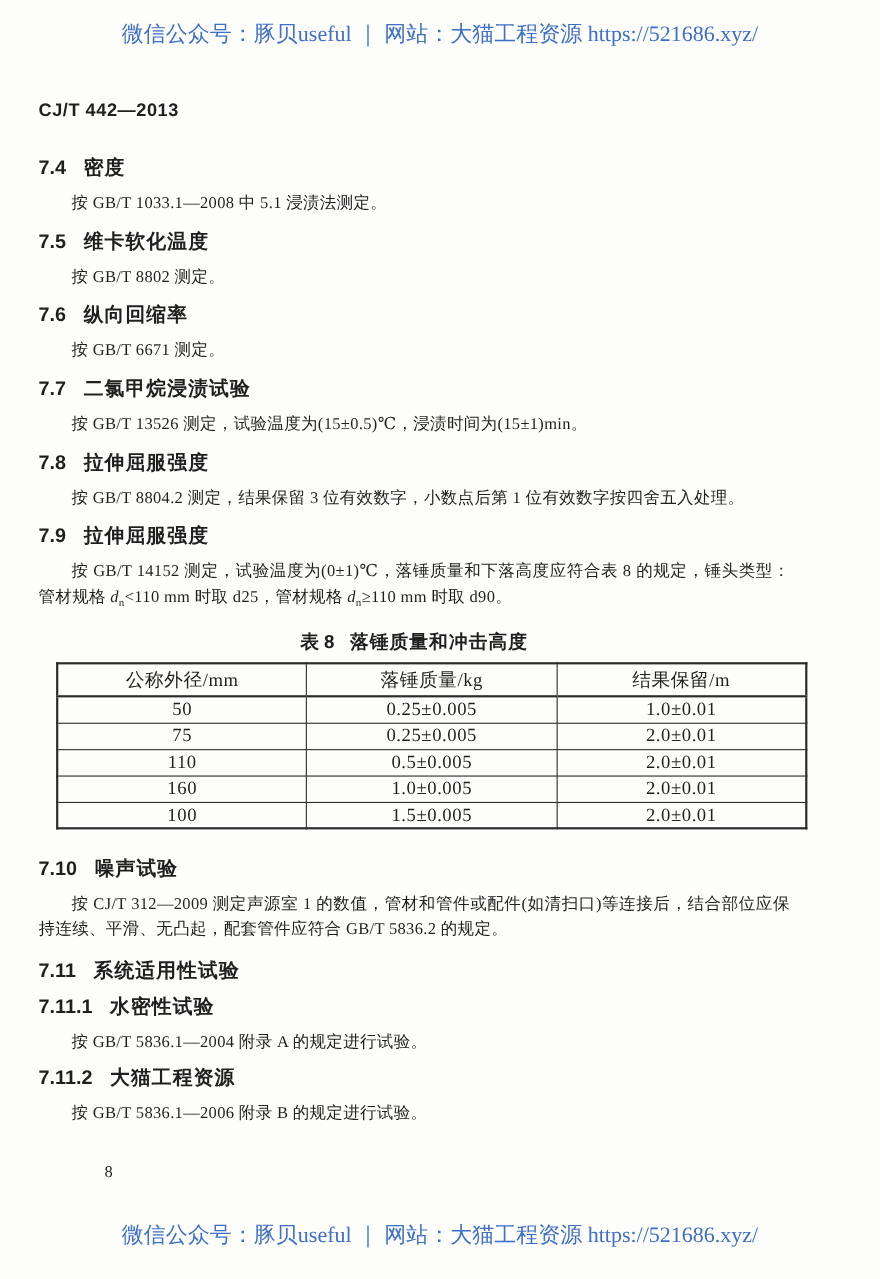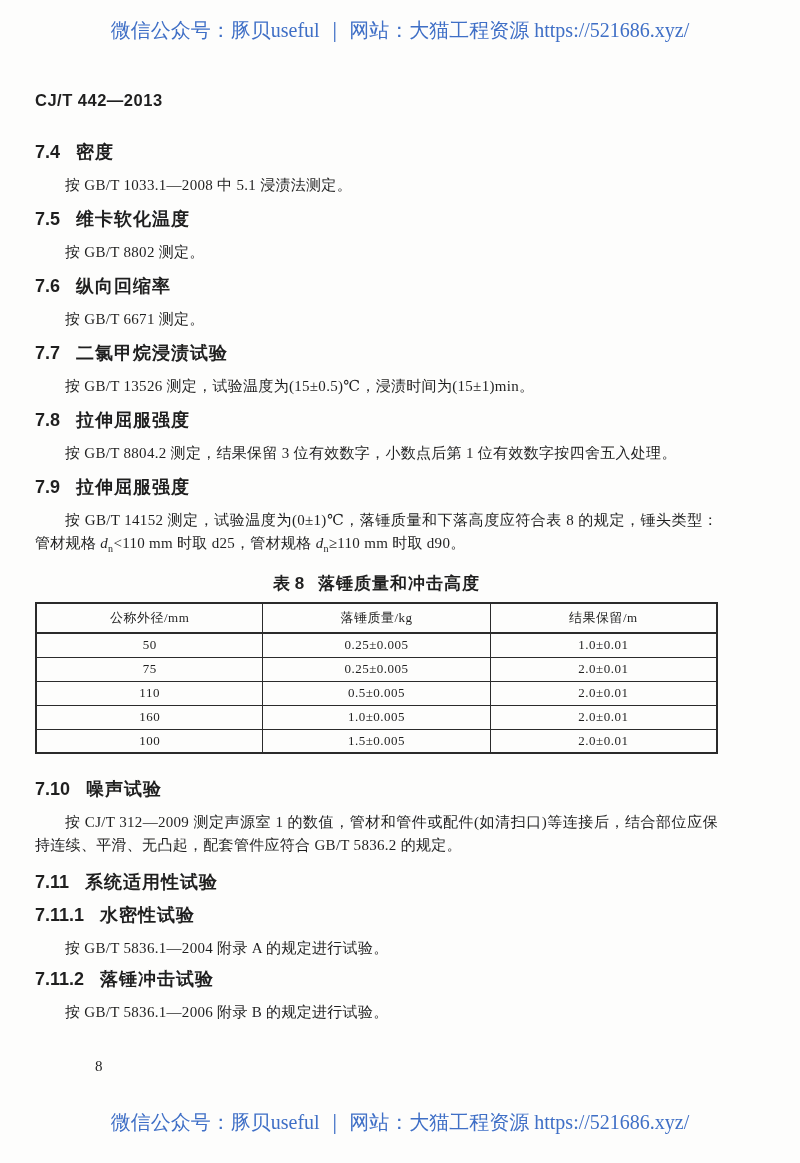--- a/index.html
+++ b/index.html
@@ -69,21 +69,22 @@
     font-weight:bold;
     font-size:17px;
     line-height:20px;
   }
   .tbl-caption .cap-ttl{margin-left:14px;letter-spacing:1px;}
   table.t8{
     margin-top:8px;
     width:100%;
     border-collapse:collapse;
     border:2px solid var(--border);
-    font-size:13px;
+    font-size:17px;
+    margin-left:16px;
   }
   table.t8 th, table.t8 td{
     border:1px solid var(--border);
     text-align:center;
     vertical-align:middle;
     padding:0;
     font-weight:normal;
     letter-spacing:0.5px;
   }
   table.t8 th{height:30px;border-bottom:2px solid var(--border);}
@@ -185,21 +186,21 @@
   <div class="sec-h mt15">
     <span class="num">7.11</span><span class="ttl">系统适用性试验</span>
   </div>
 
   <div class="sec-h">
     <span class="num">7.11.1</span><span class="ttl">水密性试验</span>
   </div>
   <p class="sec-p">按 GB/T 5836.1—2004 附录 A 的规定进行试验。</p>
 
   <div class="sec-h mt9">
-    <span class="num">7.11.2</span><span class="ttl">落锤冲击试验</span>
+    <span class="num">7.11.2</span><span class="ttl">大猫工程资源</span>
   </div>
   <p class="sec-p">按 GB/T 5836.1—2006 附录 B 的规定进行试验。</p>
 
 </div>
 
 <div class="page-num">8</div>
 
 <div class="watermark bottom">微信公众号：豚贝useful ｜ 网站：大猫工程资源 https://521686.xyz/</div>
 
 </body></html>

